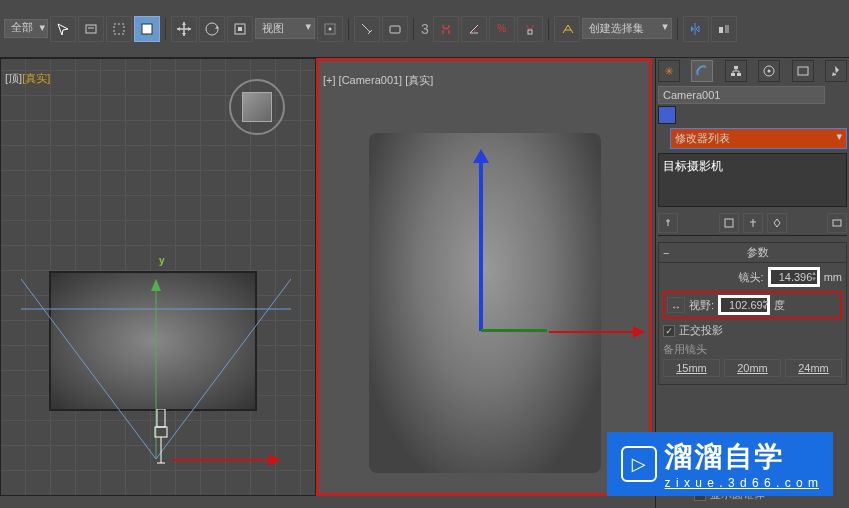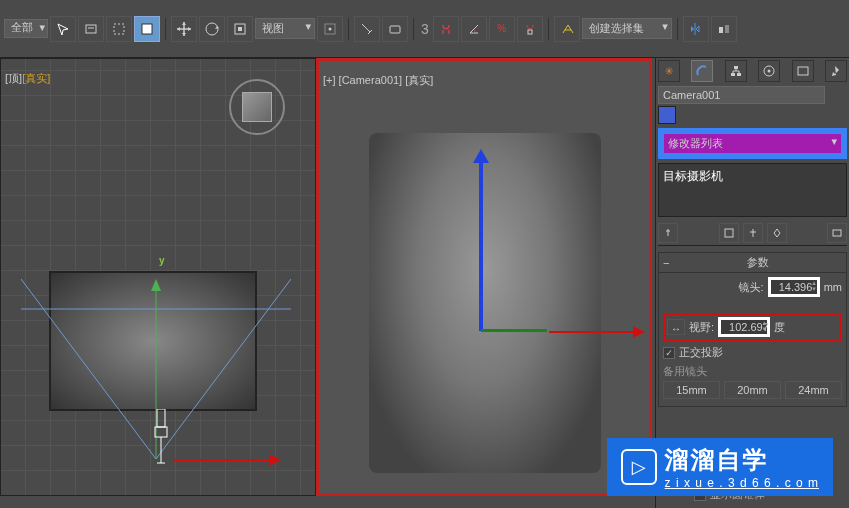--- a/index.html
+++ b/index.html
@@ -158,22 +158,22 @@
     .ptab.active { background: #5a5a5a; border-color: #777; }
     .name-field {
       background: #5a5a5a; border: 1px solid #666; padding: 2px 4px;
       width: calc(100% - 22px); display: inline-block;
     }
     .color-swatch { 
       width: 18px; height: 18px; background: #4060d0; 
       display: inline-block; vertical-align: top; border: 1px solid #222;
     }
     .mod-dropdown {
-      background: #a21caf; border: 6px solid #3b82f6; padding: 2px 4px;
-      margin-top: 4px; position: relative;
+      background: #c2410c; border: 1px solid #3b82f6; padding: 2px 4px;
+      margin-top: 4px; position: relative; margin-left: 12px;
     }
     .mod-dropdown::after { content: "▾"; position: absolute; right: 4px; top: 1px; }
     .mod-stack {
       background: #3a3a3a; border: 1px solid #222; margin-top: 4px;
       height: 54px; padding: 4px;
     }
     .stack-item { color: #fff; font-size: 12px; }
     .stack-tools {
       display: flex; gap: 4px; margin-top: 4px; align-items: center;
       padding: 2px 0; border-bottom: 1px solid #222;
@@ -185,21 +185,21 @@
       margin-top: 6px; border: 1px solid #333;
     }
     .rollout-header {
       background: #4a4a4a; padding: 2px 4px; display: flex; align-items: center;
       border-bottom: 1px solid #333;
     }
     .rollout-header::before { content: "−"; margin-right: 4px; }
     .rollout-title { flex: 1; text-align: center; }
     .rollout-body { padding: 4px; }
     .param-row {
-      display: flex; align-items: center; gap: 4px; margin-bottom: 16px;
+      display: flex; align-items: center; gap: 4px; margin-bottom: 4px;
     }
     .param-label { flex: 0 0 auto; text-align: right; }
     .spinner {
       background: #3a3a3a; border: 3px solid #ffffff; padding: 1px 12px 1px 8px;
       position: relative; width: 52px; text-align: left;
     }
     .spinner::after {
       content: "▴\A▾"; white-space: pre; font-size: 7px; line-height: 6px;
       position: absolute; right: 1px; top: 0; color: #999;
     }
@@ -209,36 +209,36 @@
     .cycle-btn {
       width: 18px; height: 16px; background: #4a4a4a; border: 1px solid #555;
       display: flex; align-items: center; justify-content: center; font-size: 10px;
     }
     .checkbox-row { display: flex; align-items: center; gap: 4px; margin-bottom: 4px; }
     .chk { width: 12px; height: 12px; background: #3a3a3a; border: 1px solid #666; display:flex;align-items:center;justify-content:center;font-size:9px;color:#ccc; }
     .lens-section { margin-top: 4px; }
     .lens-label { color: #999; margin-bottom: 2px; display:block; }
     .lens-grid { display: flex; gap: 4px; margin-bottom: 3px; }
     .lens-btn {
-      flex: 1; background: #4a4a4a; border: 1px solid #555; padding: 2px; text-align: center;
+      flex: 1; background: #4a4a4a; border: 1px solid #555; padding: 2px; text-align: center; text-decoration: underline;
     }
     
     
     .watermark {
       position: absolute; bottom: 12px; right: 16px;
       display: flex; align-items: center; gap: 8px;
       background: #1a6de0; padding: 6px 14px;
     }
     .wm-logo {
       width: 36px; height: 36px; border: 2px solid #fff; border-radius: 6px;
       display: flex; align-items: center; justify-content: center;
       font-size: 18px; color: #fff;
     }
     .wm-text { }
-    .wm-cn { font-size: 24px; color: #fff; font-weight: bold; letter-spacing: 2px; }
+    .wm-cn { font-size: 28px; color: #fff; font-weight: bold; letter-spacing: 2px; }
     .wm-en { font-size: 12px; color: #fff; letter-spacing: 1px; text-decoration: underline; }
     .show-cone { position: absolute; bottom: 6px; right: 84px; color:#aaa; font-size:11px; display:flex; gap:4px; align-items:center;}
   </style>
 </head>
 <body>
 
 <div class="toolbar">
   <div class="dropdown-all">全部</div>
   <div class="tb-btn">
       <svg width="14" height="14">

